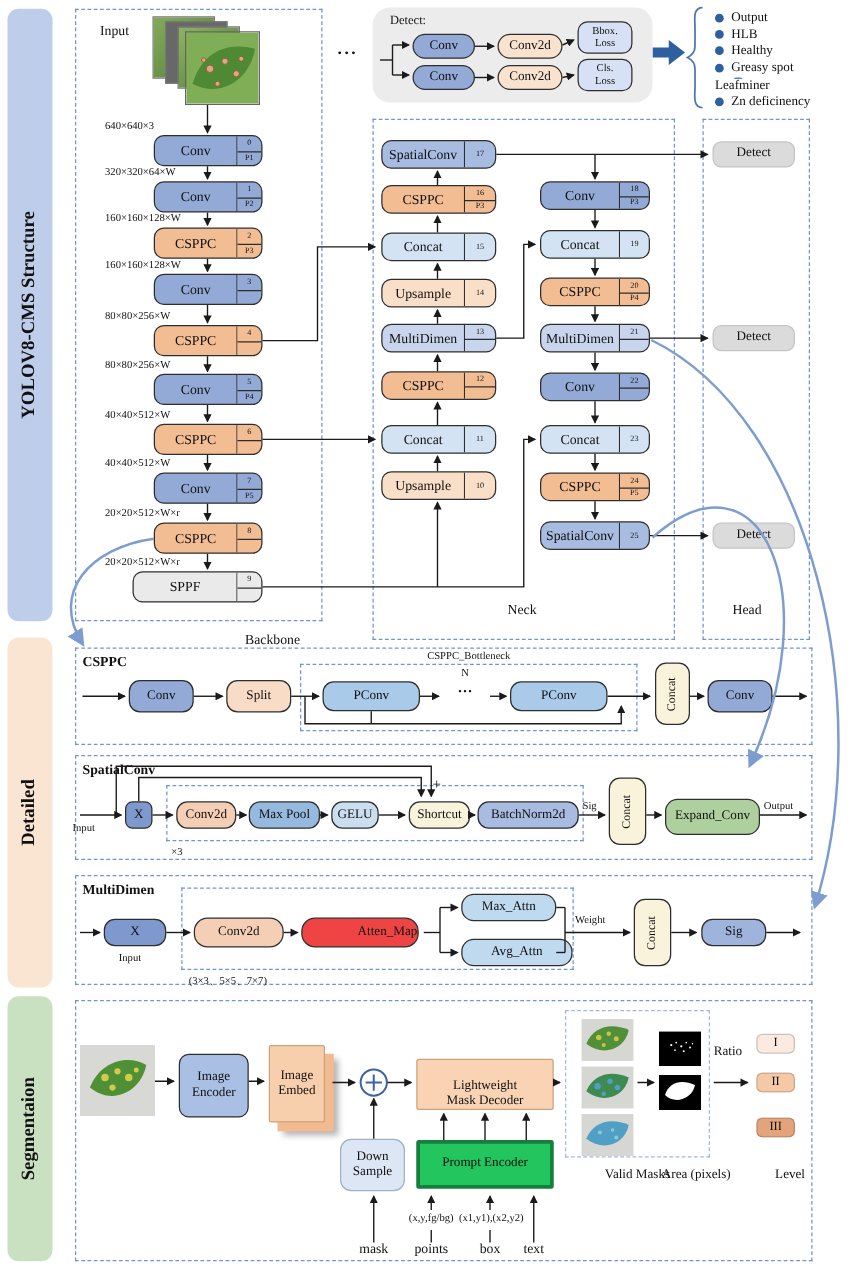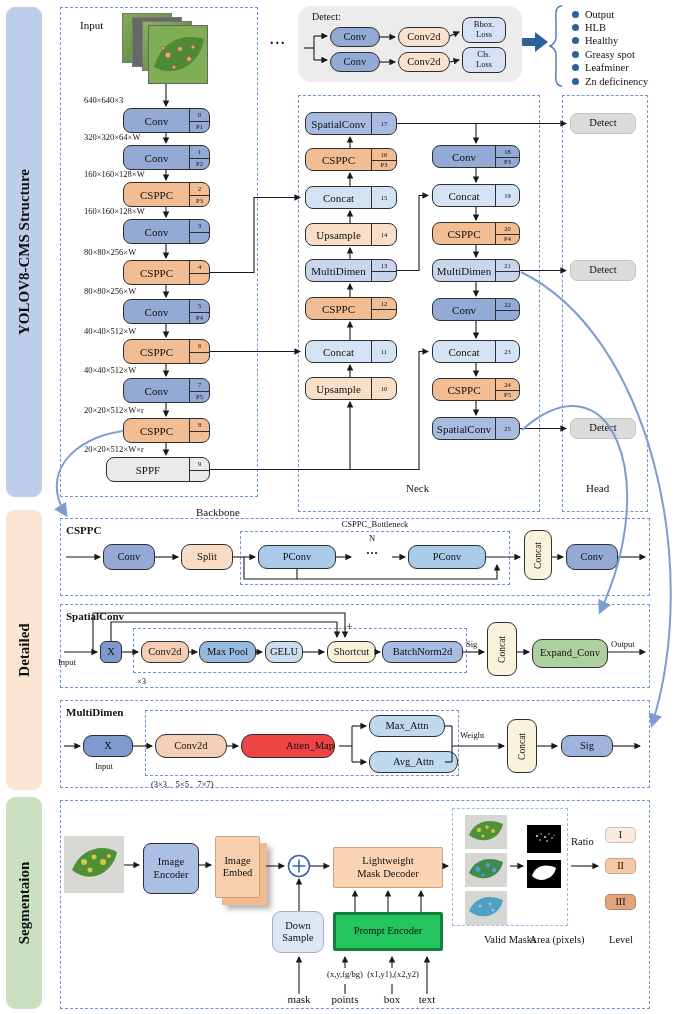--- a/index.html
+++ b/index.html
@@ -119,21 +119,21 @@
         <span>HLB</span>
       </div>
       <div class="clsitem" style="top: 34.8px;">
         <span class="clsdot"></span>
         <span>Healthy</span>
       </div>
       <div class="clsitem" style="top: 48.2px;">
         <span class="clsdot"></span>
         <span>Greasy spot</span>
       </div>
-      <div class="clsitem" style="top: 61.6px;">
+      <div class="clsitem" style="top: 61.6px; flex-direction: column;">
         <span class="clsdot"></span>
         <span>Leafminer</span>
       </div>
       <div class="clsitem" style="top: 75px;">
         <span class="clsdot"></span>
         <span>Zn deficinency</span>
       </div>
     </div>
 
   <div id="blocks">
@@ -426,21 +426,21 @@
     <span><span>Image</span><br><span>Encoder</span></span>
     </div>
   <div class="abs" style="left:222px;top:843px;width:45px;height:62px;background:#F2BA8E;box-shadow:4px 4px 5px rgba(0,0,0,0.3);"></div>
   <div class="dblk" style="left:215px;top:836px;width:45px;height:62px;background:#F8CFAC;border:1px solid #caa27c;border-radius:2px;">
     <span><span>Image</span><br><span>Embed</span></span>
     </div>
   <svg class="abs" style="left:286px;top:853px;" width="26" height="26" viewBox="0 0 26 26">
     <circle cx="13" cy="13" r="10.5" fill="#fff" stroke="#3E62A8" stroke-width="1.6"></circle>
     <path d="M13,6.5 V19.5 M6.5,13 H19.5" stroke="#3E62A8" stroke-width="1.6"></path>
   </svg>
-  <div class="dblk" style="left:333px;top:847px;width:110px;height:41px;background:#F9D3B4;border:1px solid #caa27c;border-radius:2px;">
+  <div class="dblk" style="left:333px;top:847px;width:110px;height:41px;background:#F9D3B4;border:1px solid #caa27c;border-radius:2px;align-items:flex-end;">
     <span><span>Lightweight</span><br><span>Mask Decoder</span></span>
     </div>
   <div class="dblk" style="left:272px;top:911px;width:52px;height:42px;background:#DCE6F4;border:1px solid #9fb0c8;border-radius:9px;">
     <span><span>Down</span><br><span>Sample</span></span>
     </div>
   <div class="dblk" style="left:333px;top:912px;width:110px;height:39px;background:#22c55e;border:3px solid #15803d;border-radius:2px;">
     <span>Prompt Encoder</span>
     </div>
 
   <div class="capc" style="left:282px;top:993px;width:34px;font-size:11px;">mask</div>
@@ -504,21 +504,21 @@
       </svg></div>
 
   <div class="cap" style="left:571px;top:836px;">Ratio</div>
   <div id="levels">
       <div class="dblk" style="left: 605px; top: 827px; width: 31px; height: 16px; background: rgb(251, 234, 223); border: 1px solid rgba(0, 0, 0, 0.18); border-radius: 5px; font-size: 10px;">I</div>
       <div class="dblk" style="left: 605px; top: 858px; width: 31px; height: 16px; background: rgb(246, 201, 166); border: 1px solid rgba(0, 0, 0, 0.18); border-radius: 5px; font-size: 10px;">II</div>
       <div class="dblk" style="left: 605px; top: 894px; width: 31px; height: 16px; background: rgb(227, 164, 124); border: 1px solid rgba(0, 0, 0, 0.18); border-radius: 5px; font-size: 10px;">III</div>
     </div>
   <div class="capc" style="left:452px;top:934px;width:116px;">Valid Masks</div>
   <div class="capc" style="left:518px;top:934px;width:78px;">Area (pixels)</div>
-  <div class="capc" style="left:598px;top:934px;width:46px;">Level</div>
+  <div class="capc" style="left:598px;top:934px;width:46px;text-align:right;">Level</div>
 
   <svg id="overlay" width="685" height="1014">
       <defs>
 <marker id="ma" viewBox="0 0 10 10" refX="8.5" refY="5" markerWidth="6" markerHeight="6" orient="auto-start-reverse">
           <path d="M0,0 L10,5 L0,10 z" fill="#1a1a1a"></path>
         </marker>
 <marker id="mb" viewBox="0 0 10 10" refX="8" refY="5" markerWidth="7" markerHeight="7" orient="auto-start-reverse">
           <path d="M0,0 L10,5 L0,10 z" fill="#7D9CD0"></path>
         </marker>
 </defs>

